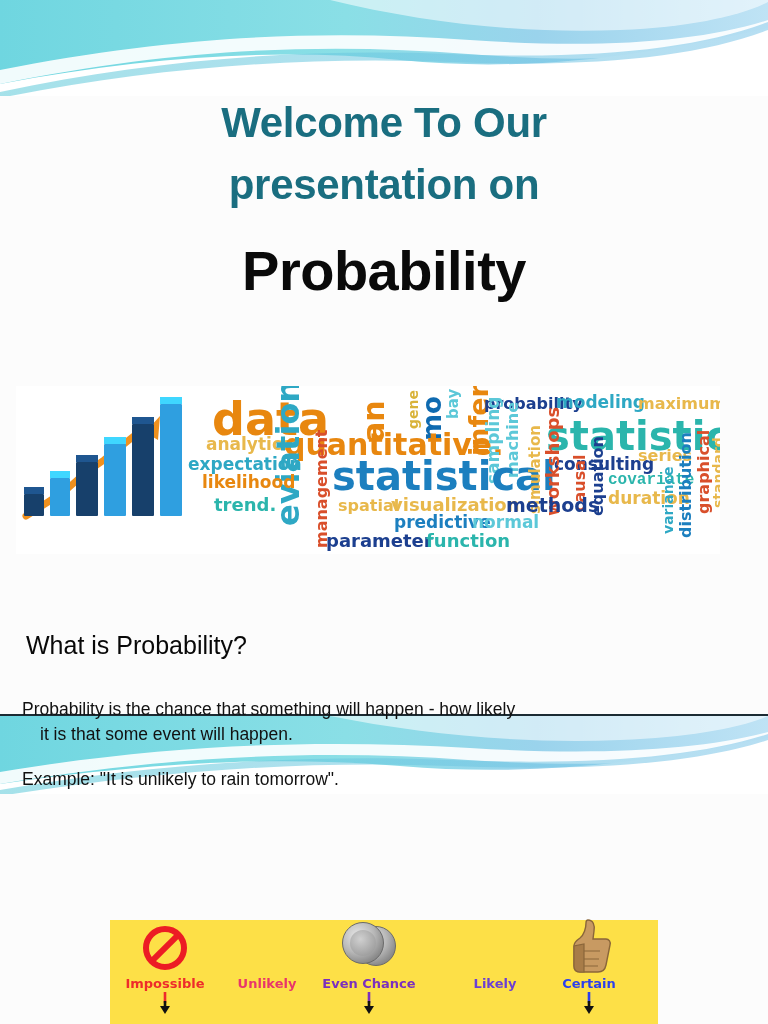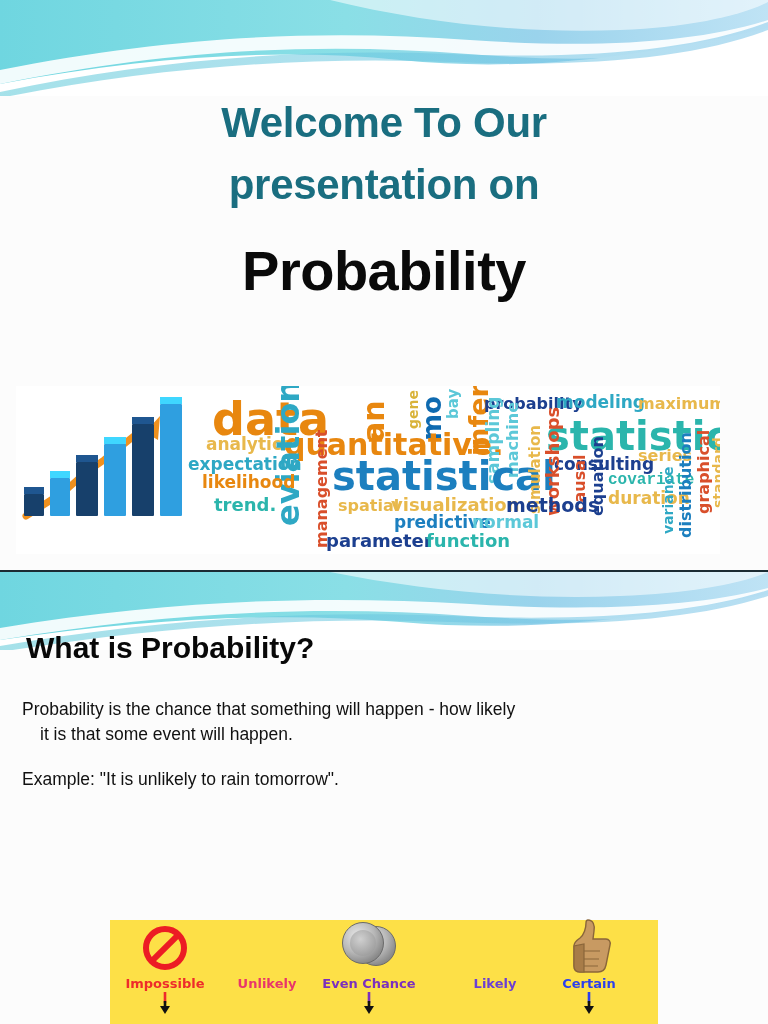--- a/index.html
+++ b/index.html
@@ -6,21 +6,21 @@
   html, body {
     width:768px; height:1024px;
     background:#ffffff;
     font-family:"Liberation Sans", sans-serif;
     overflow:hidden;
   }
   .deck { width:768px; height:1024px; position:relative; background:#fbfbfb; }
 
   
   .slide { position:relative; width:768px; overflow:hidden; background:#fcfcfc; }
-  #slide-1 { height:572px; border-bottom:2px solid #1b2b33; }
+  #slide-1 { height:716px; border-bottom:2px solid #1b2b33; }
   #slide-2 { height:452px; }
 
   
   .wave-banner { position:absolute; left:0; top:0; width:768px; height:96px; overflow:hidden; }
   #slide-2 .wave-banner { height:78px; }
   .wave-banner svg { display:block; width:768px; height:100%; }
 
   
   .title-block { position:absolute; left:0; top:92px; width:768px; text-align:center; }
   .title-line {
@@ -59,21 +59,21 @@
 
   
   .bars { position:absolute; left:6px; top:18px; width:168px; height:130px; }
   .bar { position:absolute; bottom:18px; border-radius:1px; }
   .bar-top { position:absolute; width:100%; height:7px; top:-7px; }
   .arrow-svg { position:absolute; left:0; top:0; width:168px; height:130px; }
 
   
   .s2-title {
     position:absolute; left:26px; top:631px;
-    font-size:30px; font-weight:bold; color:#080808;
+    font-size:25px; font-weight:normal; color:#080808;
   }
   .s2-body { position:absolute; left:22px; top:697px; width:700px; }
   .s2-para { font-size:17.5px; color:#111; line-height:1.45; margin-bottom:19px; }
   .s2-para .ind { display:block; padding-left:18px; }
 
   
   .scale-strip {
     position:absolute; left:110px; top:920px;
     width:548px; height:104px;
     background:#fde047;

